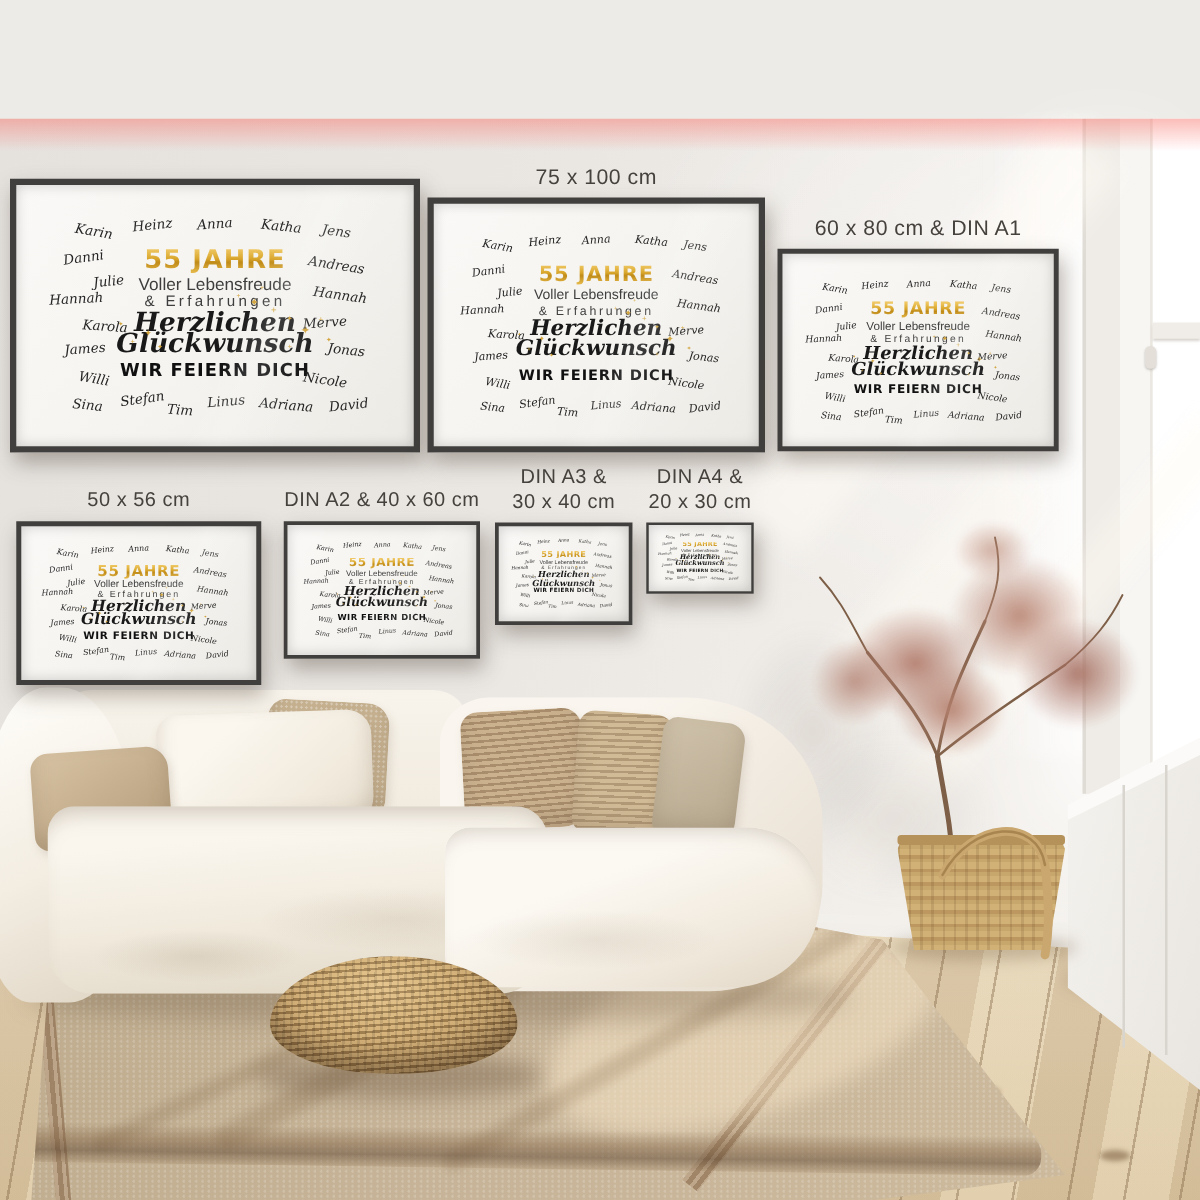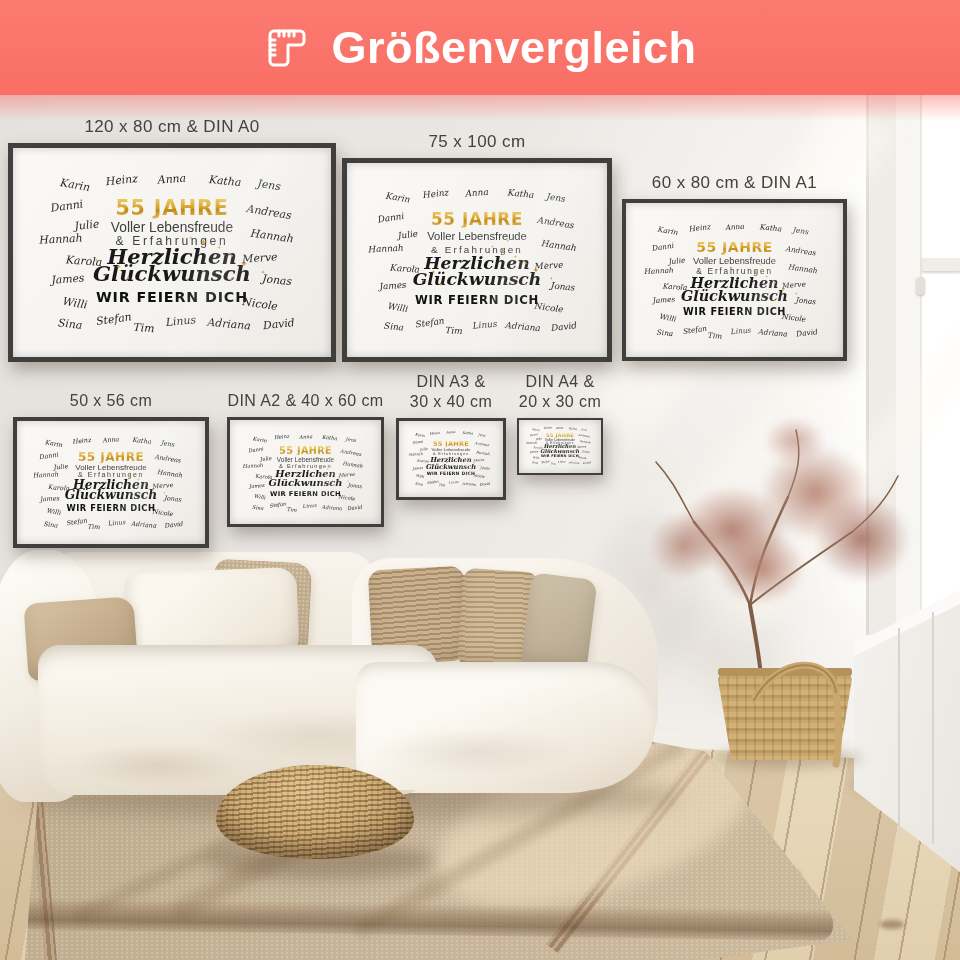--- a/index.html
+++ b/index.html
@@ -206,34 +206,23 @@
   <div class="pillow pw-knit2"></div>
   <div class="pillow pw-greige"></div>
   <div class="arm-left"></div>
   <div class="pillow pw-linen"></div>
   <div class="seat-left"></div>
   <div class="chaise-front"></div>
 
   <div class="pouf-shadow"></div>
   <div class="pouf"></div>
 
-  <header class="banner">
-    <svg width="48" height="48" viewBox="0 0 48 48">
-      <g fill="none" stroke="#FFFFFF" stroke-width="3" stroke-linecap="round" stroke-linejoin="round">
-        <path d="M11 7 H37 A4 4 0 0 1 41 11 V17 A4 4 0 0 1 37 21 H25 V37 A4 4 0 0 1 21 41 H11 A4 4 0 0 1 7 37 V11 A4 4 0 0 1 11 7 Z"></path>
-        <path d="M16 7 V12 M21 7 V12 M26 7 V12 M31 7 V12"></path>
-        <path d="M7 16 H12 M7 21 H12 M7 26 H12 M7 31 H12"></path>
-      </g>
-    </svg>
-    <h1>Größenvergleich</h1>
-  </header>
   <div class="banner-glow"></div>
 
   <figure class="poster lg" style="left:8px;top:143px;width:328px;height:219px;">
-    <figcaption class="plabel">120 x 80 cm &amp; DIN A0</figcaption>
     <div class="pframe">
         <div class="design" style="font-size: 10.833px;">
           <span class="d-head">55 JAHRE</span>
           <span class="d-sub1">Voller Lebensfreude</span>
           <span class="d-sub2">&amp; Erfahrungen</span>
           <span class="d-scr d-scr1">Herzlichen</span>
           <span class="d-scr d-scr2">Glückwunsch</span>
           <span class="d-foot">WIR FEIERN DICH</span>
           <span class="d-spark" style="left: 60%; top: 45%; font-size: 0.8em;">✦</span>
           <span class="d-spark" style="left: 65%; top: 48%; font-size: 0.7em;">+</span>

